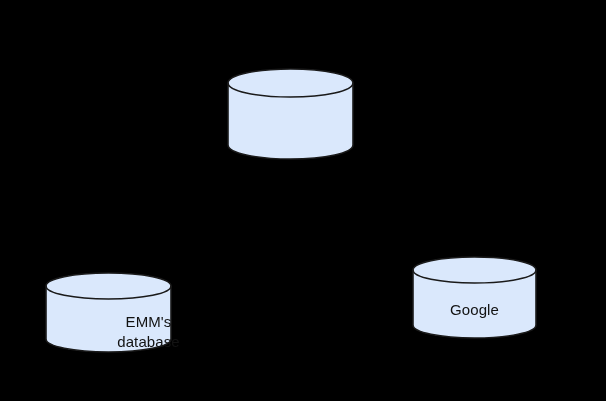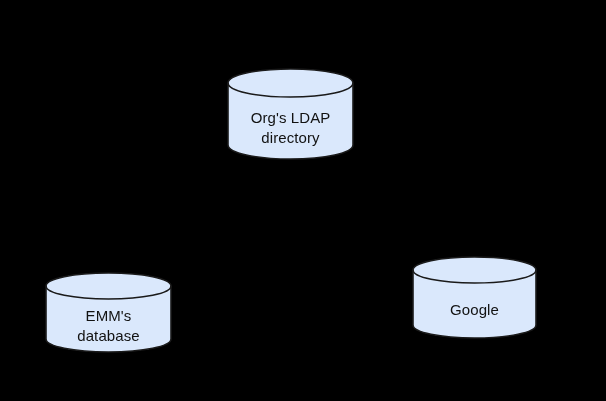--- a/index.html
+++ b/index.html
@@ -41,30 +41,28 @@
 </head>
 <body>
 
 <div id="canvas">
 
   <div class="cylinder" id="node-ldap" style="left: 227px; top: 68px; width: 127px; height: 92px;">
     <svg viewBox="0 0 127 92" width="127" height="92" preserveAspectRatio="none">
       <path d="M 1 15 C 1 7 29 1 63.5 1 C 98 1 126 7 126 15 L 126 77 C 126 85 98 91 63.5 91 C 29 91 1 85 1 77 Z" fill="#dae8fc" stroke="#1a1a1a" stroke-width="1.6" stroke-linejoin="round"></path>
       <path d="M 1 15 C 1 23 29 29 63.5 29 C 98 29 126 23 126 15" fill="none" stroke="#1a1a1a" stroke-width="1.6"></path>
     </svg>
-    <div class="cyl-label" style="top: 39.8px;">Org's LDAP
-directory</div>
   </div>
 
   <div class="cylinder" id="node-emm" style="left: 45px; top: 272px; width: 127px; height: 81px;">
     <svg viewBox="0 0 127 81" width="127" height="81" preserveAspectRatio="none">
       <path d="M 1 14 C 1 6.5 29 1 63.5 1 C 98 1 126 6.5 126 14 L 126 67 C 126 74.5 98 80 63.5 80 C 29 80 1 74.5 1 67 Z" fill="#dae8fc" stroke="#1a1a1a" stroke-width="1.6" stroke-linejoin="round"></path>
       <path d="M 1 14 C 1 21.5 29 27 63.5 27 C 98 27 126 21.5 126 14" fill="none" stroke="#1a1a1a" stroke-width="1.6"></path>
     </svg>
-    <div class="cyl-label" style="top: 34px;">EMM's
+    <div class="cyl-label" style="top: 40px; padding-left: 40px;">EMM's
 database</div>
   </div>
 
   <div class="cylinder" id="node-google" style="left: 412px; top: 256px; width: 125px; height: 83px;">
     <svg viewBox="0 0 125 83" width="125" height="83" preserveAspectRatio="none">
       <path d="M 1 14 C 1 6.5 28.5 1 62.5 1 C 96.5 1 124 6.5 124 14 L 124 69 C 124 76.5 96.5 82 62.5 82 C 28.5 82 1 76.5 1 69 Z" fill="#dae8fc" stroke="#1a1a1a" stroke-width="1.6" stroke-linejoin="round"></path>
       <path d="M 1 14 C 1 21.5 28.5 27 62.5 27 C 96.5 27 124 21.5 124 14" fill="none" stroke="#1a1a1a" stroke-width="1.6"></path>
     </svg>
     <div class="cyl-label" style="top: 43.95px;">Google</div>
   </div>

